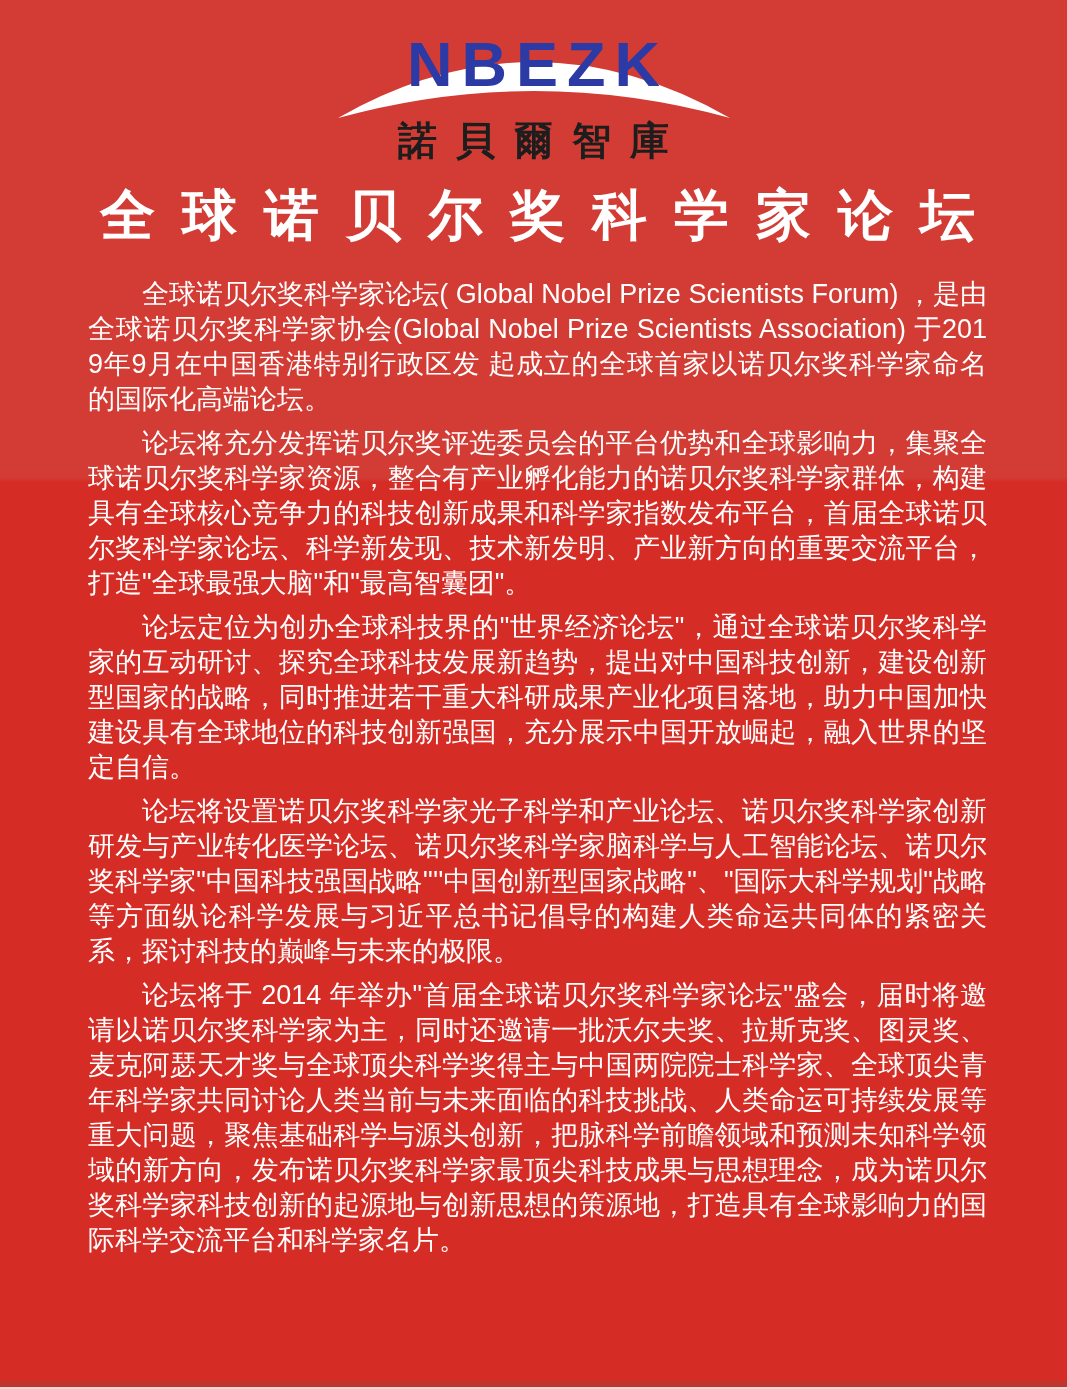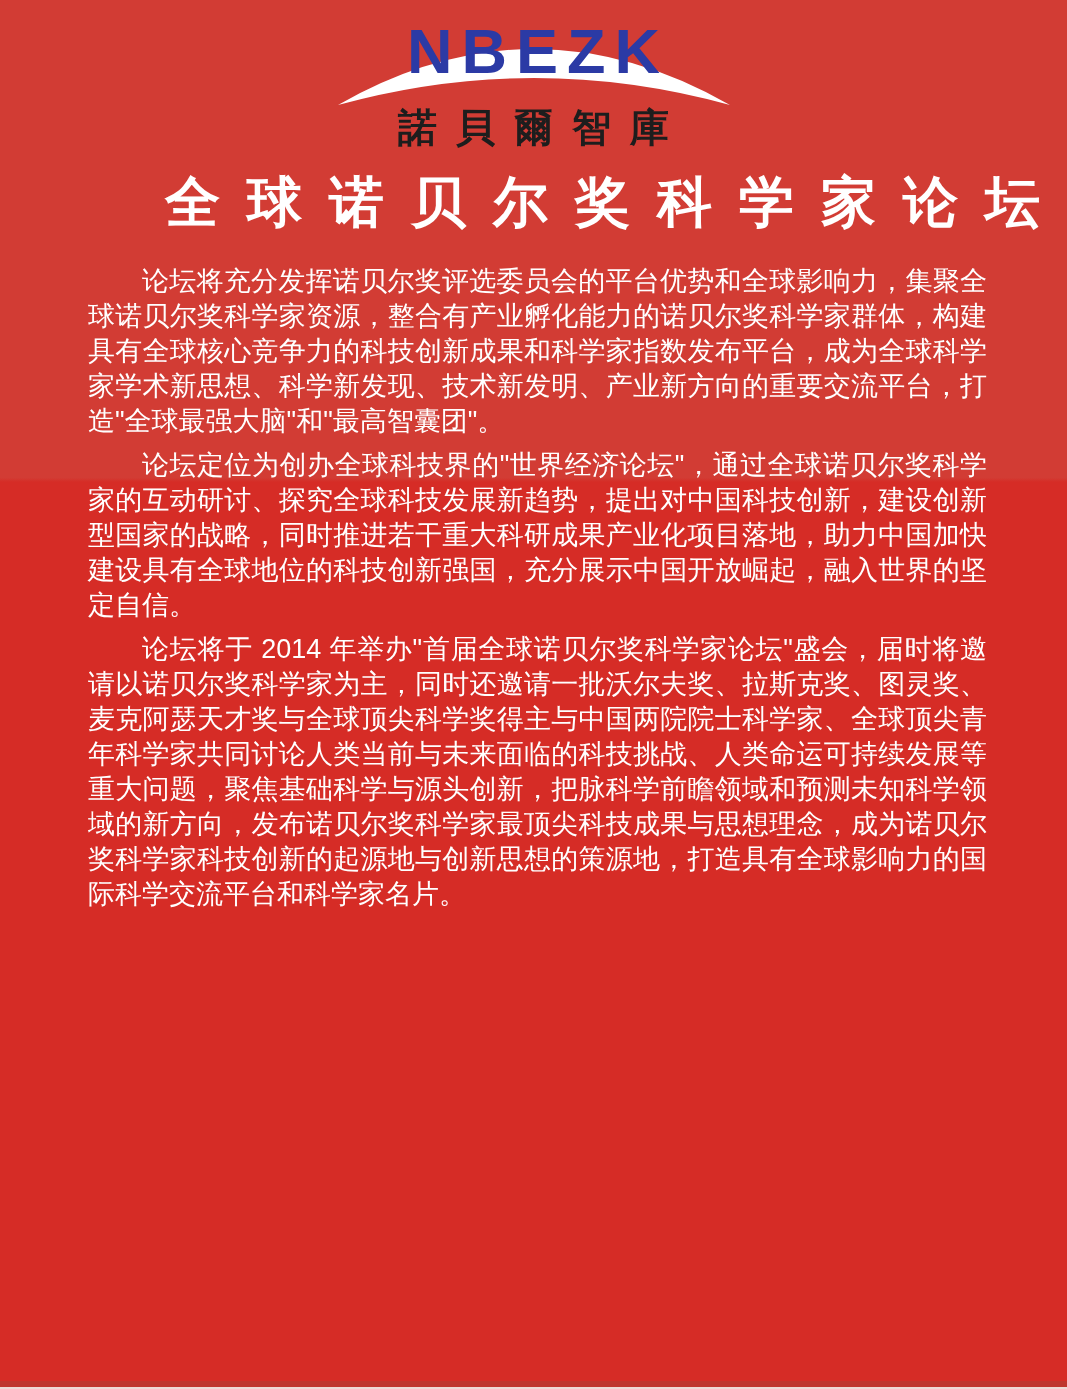--- a/index.html
+++ b/index.html
@@ -17,21 +17,21 @@
     background: linear-gradient(
       180deg,
       var(--bg-top, #d23c34) 0%,
       var(--bg-top, #d23c34) 34.4%,
       var(--bg-bottom, #d62c26) 34.7%,
       var(--bg-bottom, #d62c26) 100%
     );
   }
   
   .logo {
-    padding-top: 9px;
+    padding-top: 22px;
     text-align: center;
   }
   .logo-mark {
     position: relative;
     width: 400px;
     height: 84px;
     margin: 0 auto;
   }
   .swoosh {
     position: absolute;
@@ -59,21 +59,21 @@
     font-size: 39px;
     line-height: 44px;
     font-weight: 700;
     letter-spacing: 19px;
     padding-left: 19px;
     color: var(--logo-cn-black, #1d1d1d);
   }
   
   .title {
     margin: 18px 0 0 8px;
-    text-align: right;
+    text-align: center;
     font-family: "Liberation Serif", "DejaVu Serif", serif;
     font-weight: 700;
     font-size: 55px;
     line-height: 70px;
     letter-spacing: 27px;
     padding-left: 27px;
     color: var(--text-white, #ffffff);
     white-space: nowrap;
   }
   
@@ -112,20 +112,22 @@
         <path d="M4,98 Q200,-14 396,98 Q200,44 4,98 Z" fill="#ffffff"></path>
       </svg>
       <div class="logo-acronym">NBEZK</div>
     </div>
     <div class="logo-cn">諾貝爾智庫</div>
   </header>
 
   <h1 class="title">全球诺贝尔奖科学家论坛</h1>
 
   <main class="content">
-    <p class="para">论坛将充分发挥诺贝尔奖评选委员会的平台优势和全球影响力，集聚全球诺贝尔奖科学家资源，整合有产业孵化能力的诺贝尔奖科学家群体，构建具有全球核心竞争力的科技创新成果和科学家指数发布平台，成为全球科学家学术新思想、科学新发现、技术新发明、产业新方向的重要交流平台，打造"全球最强大脑"和"最高智囊团"。</p>
+    <p class="para">全球诺贝尔奖科学家论坛( Global Nobel Prize Scientists Forum) ，是由全球诺贝尔奖科学家协会(Global Nobel Prize Scientists Association) 于2019年9月在中国香港特别行政区发 起成立的全球首家以诺贝尔奖科学家命名的国际化高端论坛。</p>
+    <p class="para">论坛将充分发挥诺贝尔奖评选委员会的平台优势和全球影响力，集聚全球诺贝尔奖科学家资源，整合有产业孵化能力的诺贝尔奖科学家群体，构建具有全球核心竞争力的科技创新成果和科学家指数发布平台，首届全球诺贝尔奖科学家论坛、科学新发现、技术新发明、产业新方向的重要交流平台，打造"全球最强大脑"和"最高智囊团"。</p>
     <p class="para">论坛定位为创办全球科技界的"世界经济论坛"，通过全球诺贝尔奖科学家的互动研讨、探究全球科技发展新趋势，提出对中国科技创新，建设创新型国家的战略，同时推进若干重大科研成果产业化项目落地，助力中国加快建设具有全球地位的科技创新强国，充分展示中国开放崛起，融入世界的坚定自信。</p>
+    <p class="para">论坛将设置诺贝尔奖科学家光子科学和产业论坛、诺贝尔奖科学家创新研发与产业转化医学论坛、诺贝尔奖科学家脑科学与人工智能论坛、诺贝尔奖科学家"中国科技强国战略''''中国创新型国家战略"、"国际大科学规划"战略等方面纵论科学发展与习近平总书记倡导的构建人类命运共同体的紧密关系，探讨科技的巅峰与未来的极限。</p>
     <p class="para">论坛将于 2014 年举办"首届全球诺贝尔奖科学家论坛"盛会，届时将邀请以诺贝尔奖科学家为主，同时还邀请一批沃尔夫奖、拉斯克奖、图灵奖、麦克阿瑟天才奖与全球顶尖科学奖得主与中国两院院士科学家、全球顶尖青年科学家共同讨论人类当前与未来面临的科技挑战、人类命运可持续发展等重大问题，聚焦基础科学与源头创新，把脉科学前瞻领域和预测未知科学领域的新方向，发布诺贝尔奖科学家最顶尖科技成果与思想理念，成为诺贝尔奖科学家科技创新的起源地与创新思想的策源地，打造具有全球影响力的国际科学交流平台和科学家名片。</p>
   </main>
 
   <div class="bottom-strip"></div>
 
 </div>
 
 </body></html>

